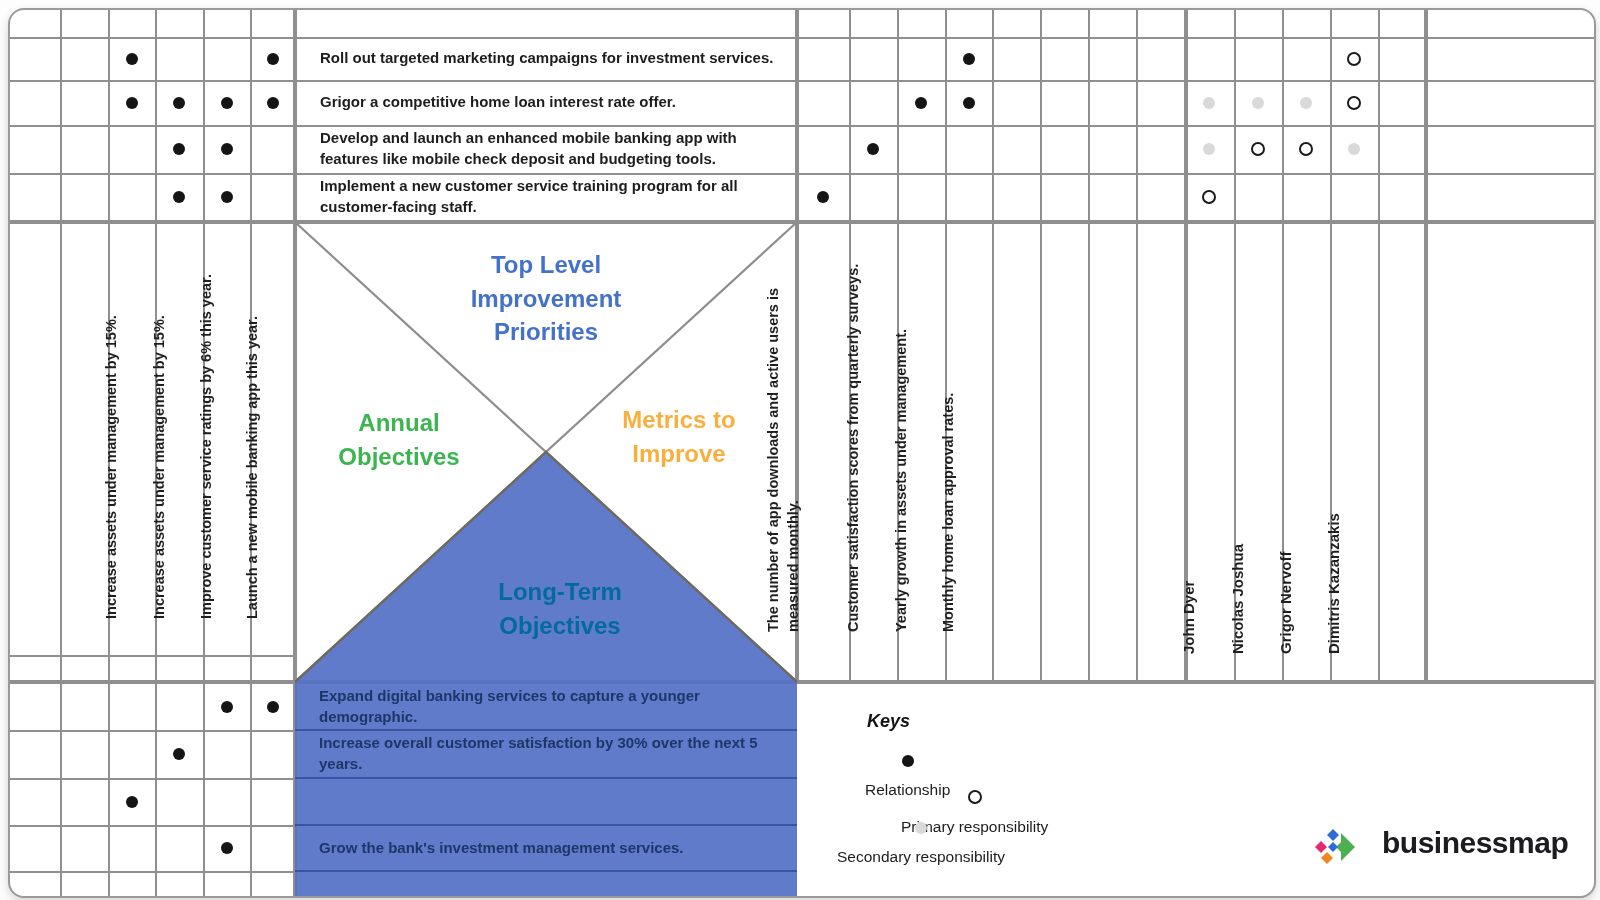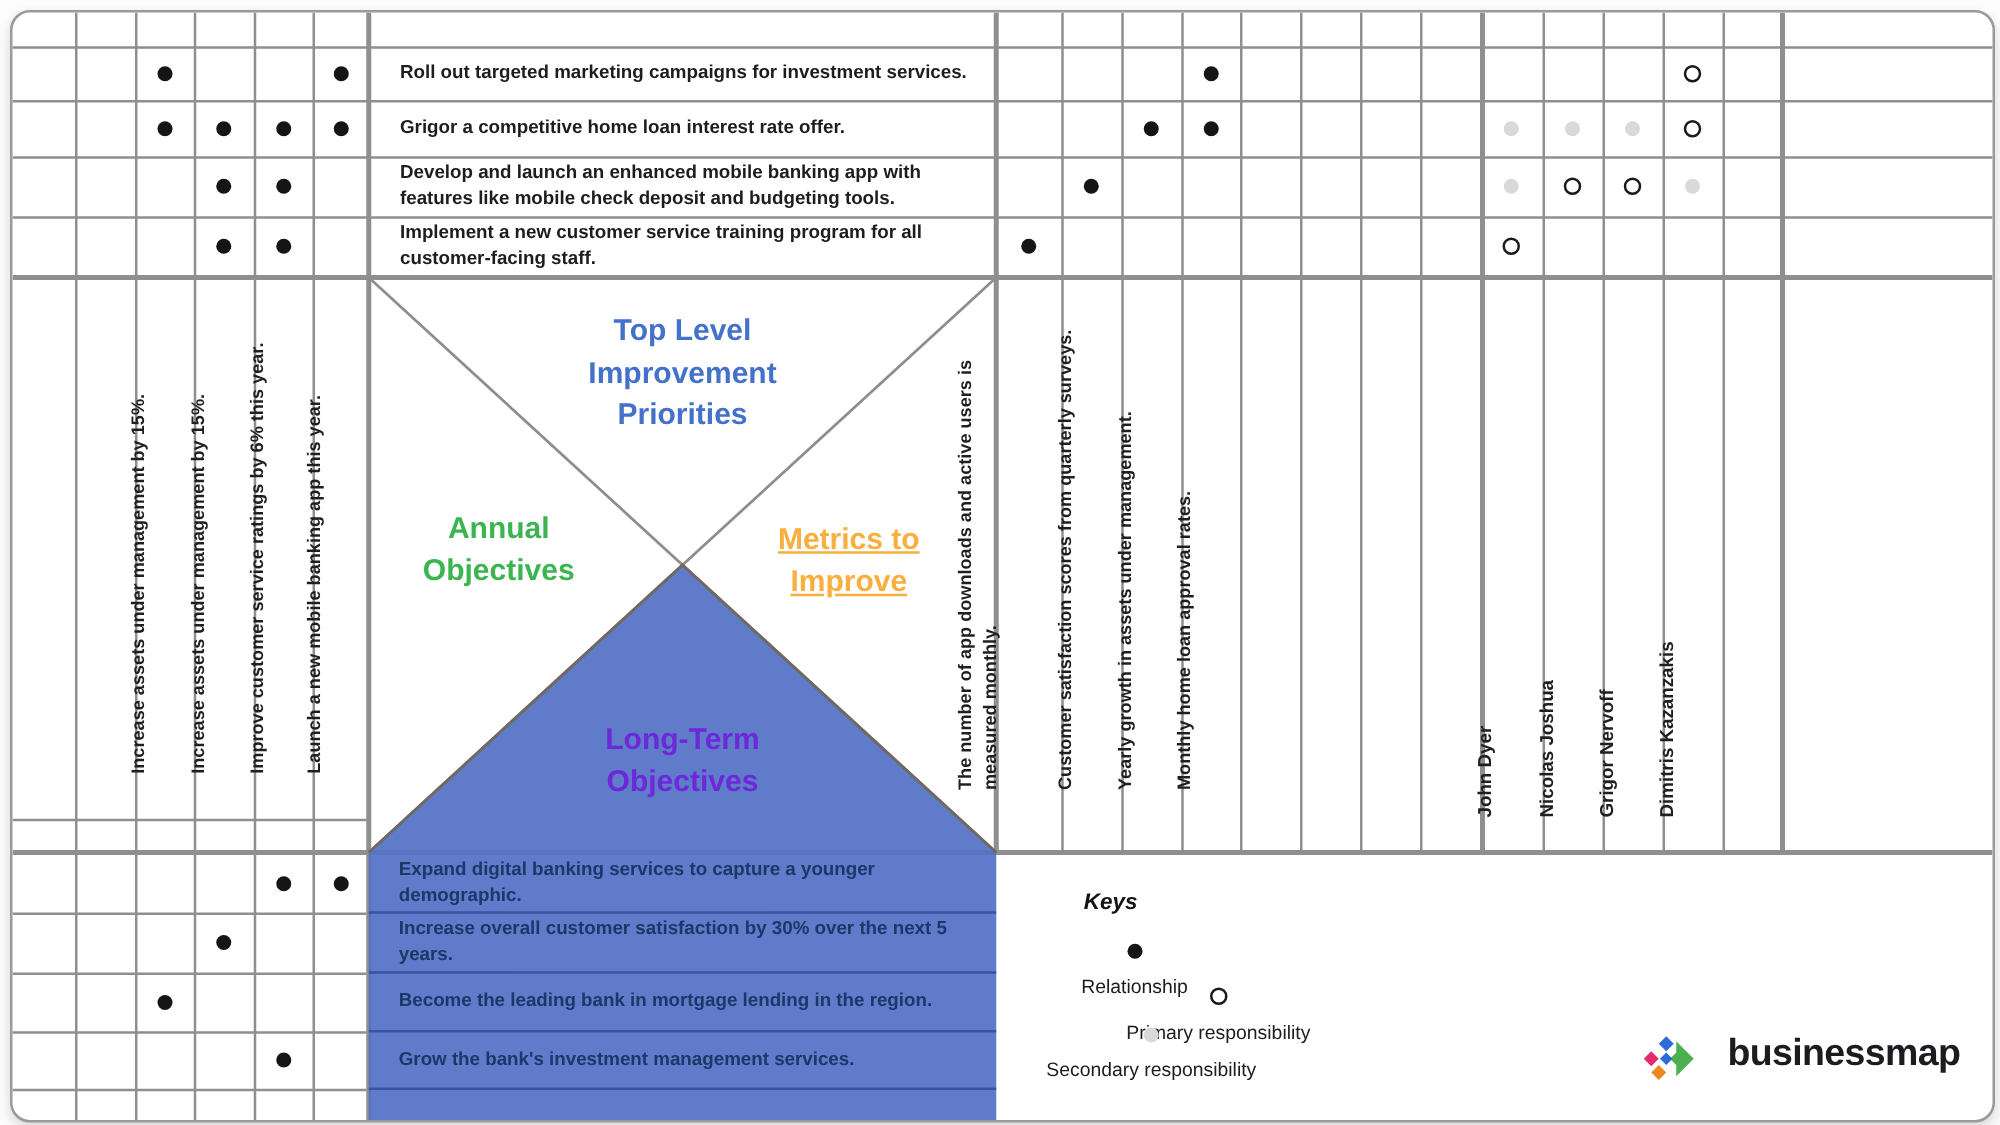--- a/index.html
+++ b/index.html
@@ -96,27 +96,26 @@
   <div class="rot" style="left:901px;top:602px;">Yearly growth in assets under management.</div>
   <div class="rot" style="left:948px;top:602px;">Monthly home loan approval rates.</div>
 
   <div class="rot" style="left:1189px;top:624px;font-size:15px;">John Dyer</div>
   <div class="rot" style="left:1238px;top:624px;font-size:15px;">Nicolas Joshua</div>
   <div class="rot" style="left:1286px;top:624px;font-size:15px;">Grigor Nervoff</div>
   <div class="rot" style="left:1334px;top:624px;font-size:15px;">Dimitris Kazanzakis</div>
 
   <div class="qlabel" style="left:421px;top:238px;width:230px;color:#4471C9;">Top Level Improvement Priorities</div>
   <div class="qlabel" style="left:304px;top:396px;width:170px;color:#3CB550;">Annual Objectives</div>
-  <div class="qlabel" style="left:584px;top:405px;width:170px;color:#F9AF3E;text-decoration:underline;">Metrics to Improve</div>
-  <div class="qlabel" style="left:446px;top:565px;width:180px;color:#6d28d9;z-index:5;">Long-Term Objectives</div>
+  <div class="qlabel" style="left:584px;top:393px;width:170px;color:#F9AF3E;">Metrics to Improve</div>
+  <div class="qlabel" style="left:460px;top:565px;width:180px;color:#0369a1;z-index:5;">Long-Term Objectives</div>
 
 
   <div class="rowtext blue" style="left:309px;top:674px;height:46px;width:465px;">Expand digital banking services to capture a younger demographic.</div>
   <div class="rowtext blue" style="left:309px;top:720px;height:48px;width:465px;">Increase overall customer satisfaction by 30% over the next 5 years.</div>
-  <div class="rowtext blue" style="left:309px;top:768px;height:47px;width:465px;">Become the leading bank in mortgage lending in the region.</div>
   <div class="rowtext blue" style="left:309px;top:815px;height:46px;width:465px;">Grow the bank's investment management services.</div>
 
   <div class="legend-title">Keys</div>
   <div class="legend-item" style="left:855px;top:745px;">
     <span class="dot rel"></span>
     <span>Relationship</span>
   </div>
   <div class="legend-item" style="left:855px;top:780px;margin-left:36px;">
     <span class="dot primary"></span>
     <span>Primary responsibility</span>

